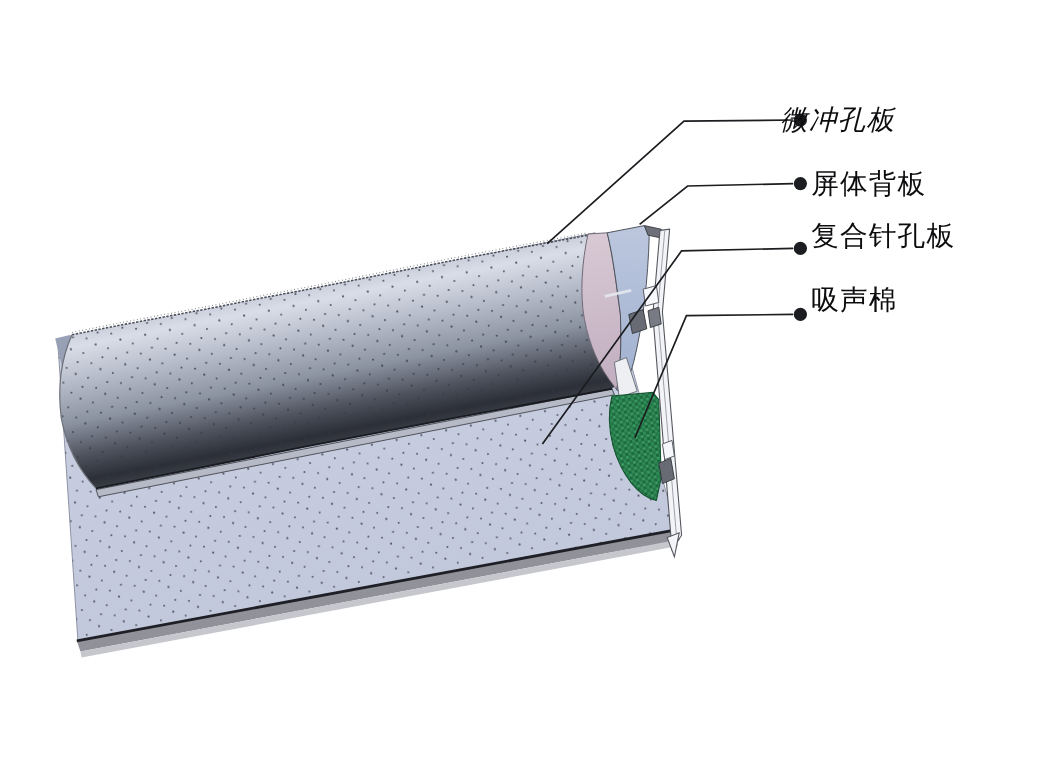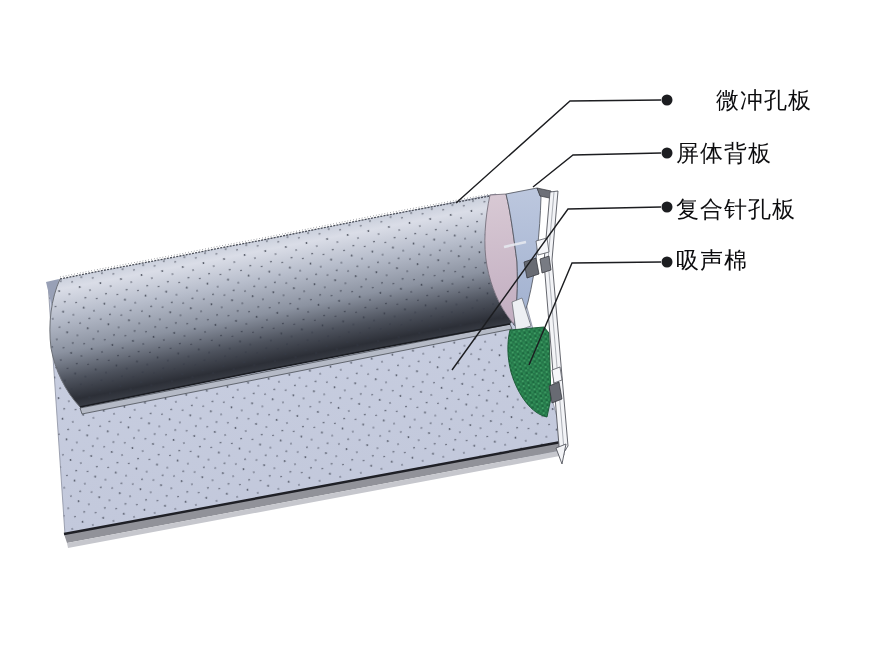--- a/index.html
+++ b/index.html
@@ -155,18 +155,18 @@
 
       <g>
         <circle cx="667" cy="100" r="5.5" fill="#1c1d20"></circle>
         <circle cx="667" cy="153" r="5.5" fill="#1c1d20"></circle>
         <circle cx="667" cy="207" r="5.5" fill="#1c1d20"></circle>
         <circle cx="667" cy="262" r="5.5" fill="#1c1d20"></circle>
       </g>
     </g>
   </svg>
 
-  <div class="anno" style="left:716px; top:100px;">微冲孔板</div>
+  <div class="anno" style="left:650px; top:100px;font-style:italic;">微冲孔板</div>
   <div class="anno" style="left:676px; top:153px;text-align:center;">屏体背板</div>
-  <div class="anno" style="left:676px; top:209px;">复合针孔板</div>
-  <div class="anno" style="left:676px; top:260px;text-align:center;">吸声棉</div>
+  <div class="anno" style="left:676px; top:197px;">复合针孔板</div>
+  <div class="anno" style="left:676px; top:250px;text-align:center;">吸声棉</div>
 
 </div>
 
 </body></html>

